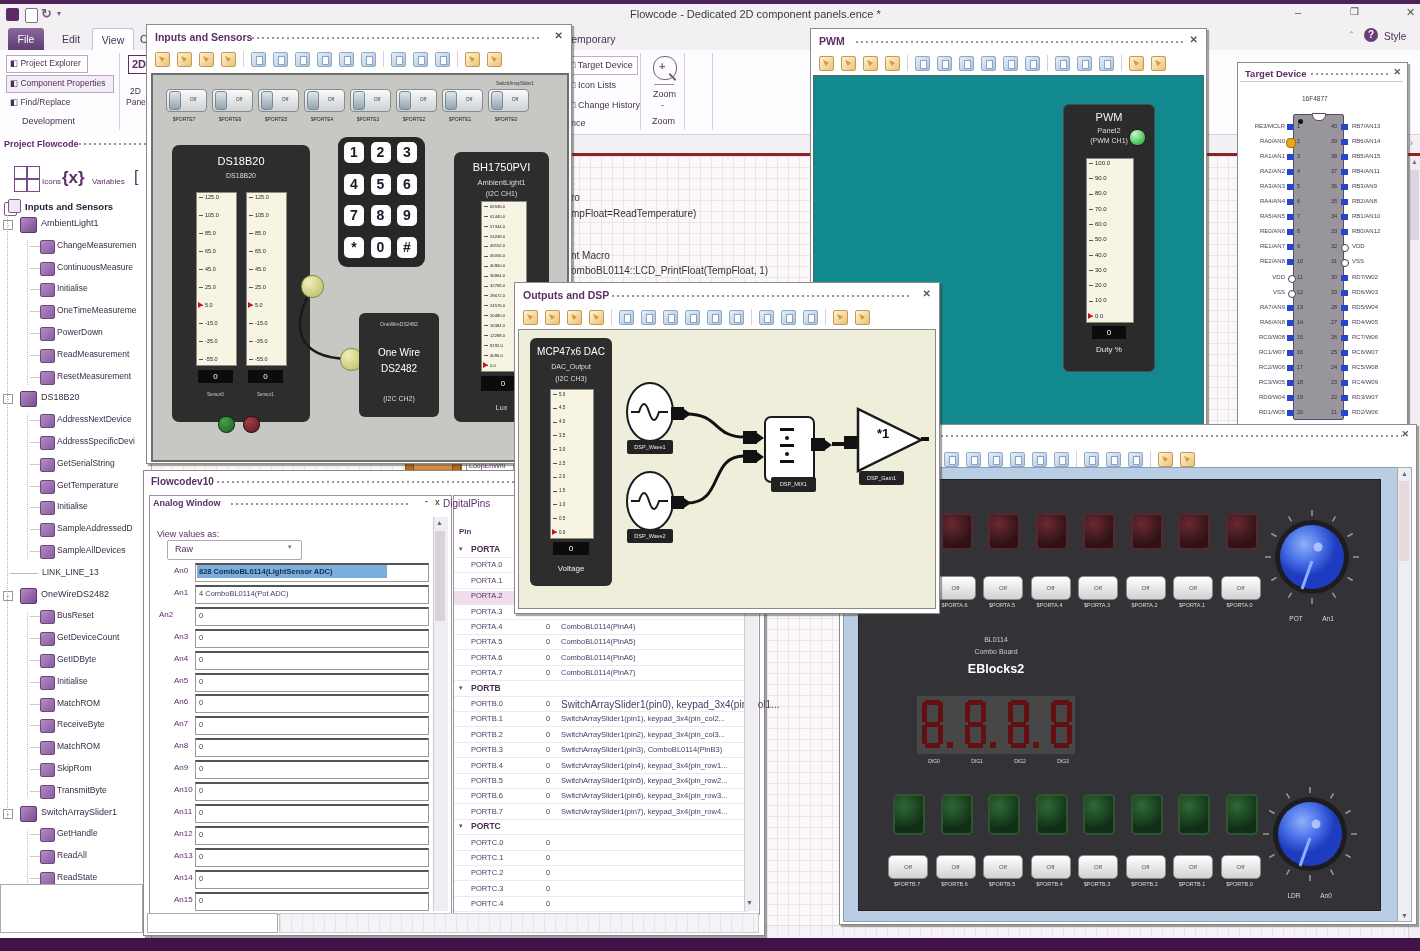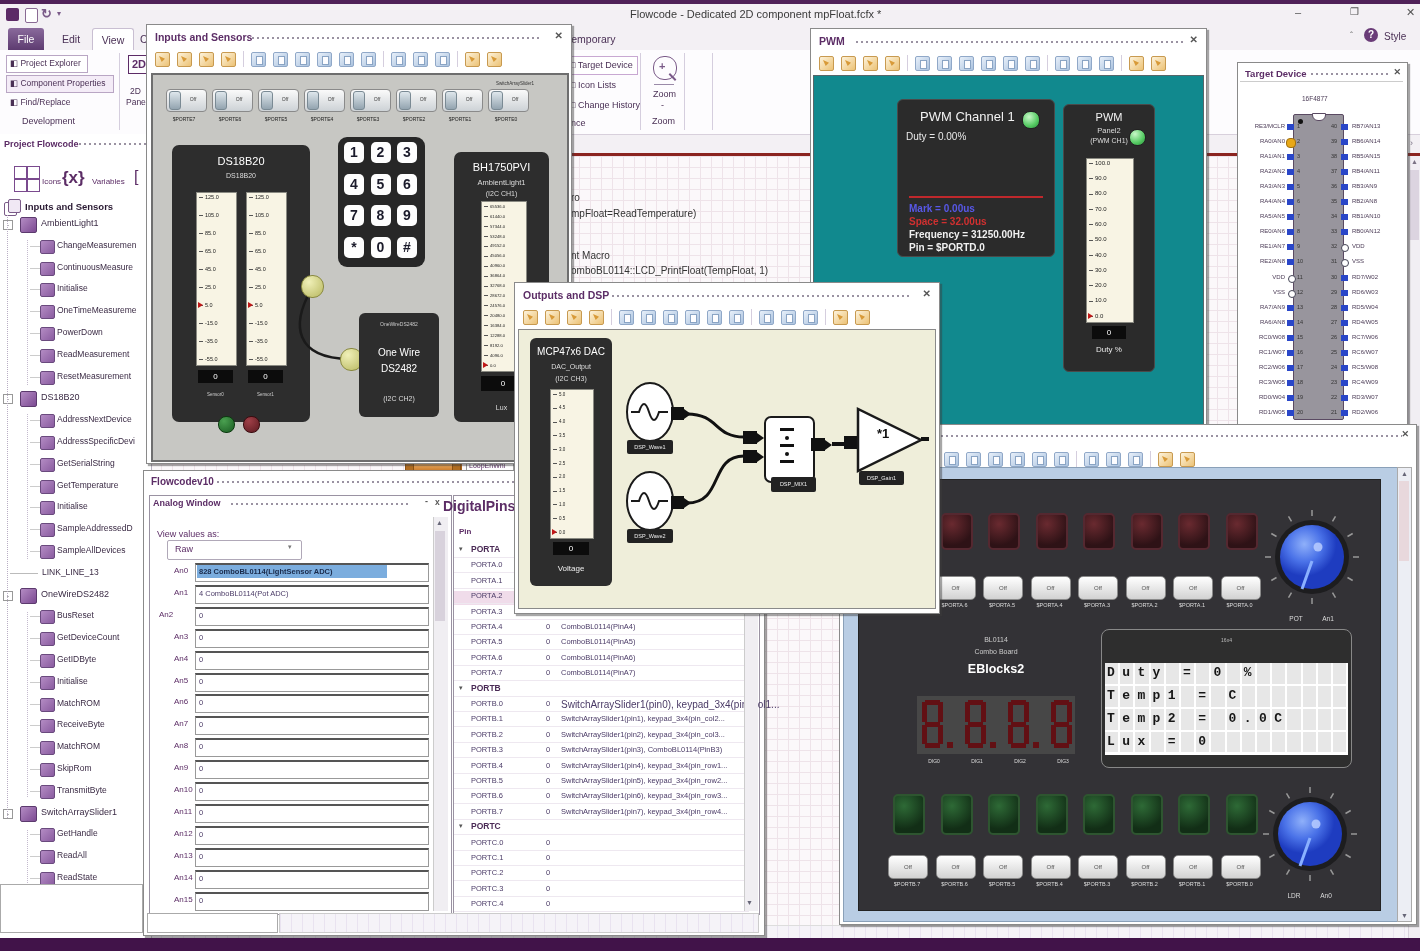--- a/index.html
+++ b/index.html
@@ -26,21 +26,21 @@
 </style></head>
 <body>
 <div id="app">
 
 <div class="abs" style="left:0;top:0;width:1420px;height:4px;background:#4f2158"></div>
 <div class="abs" style="left:0;top:4px;width:1420px;height:24px;background:#f3f0f4"></div>
 <div class="abs" style="left:6px;top:8px;width:13px;height:13px;background:#5c2a66;border-radius:2px"></div>
 <div class="abs" style="left:25px;top:8px;width:11px;height:13px;border:1.5px solid #8a6a94;border-radius:2px;background:#fff"></div>
 <div class="tx" style="left:41px;top:6px;color:#7a5a88;font-size:13px;font-weight:bold">↻</div>
 <div class="tx" style="left:57px;top:9px;color:#7a5a88;font-size:8px">▾</div>
-<div class="tx" style="left:630px;top:8px;color:#3a3a3a;font-size:11px">Flowcode - Dedicated 2D component mpFloat.fcfx *</div>
+<div class="tx" style="left:630px;top:8px;color:#3a3a3a;font-size:11px">Flowcode - Dedicated 2D component panels.ence *</div>
 <div class="tx" style="left:1295px;top:6px;color:#555;font-size:11px">–</div>
 <div class="tx" style="left:1350px;top:6px;color:#555;font-size:10px">❐</div>
 <div class="tx" style="left:1406px;top:6px;color:#555;font-size:11px">✕</div>
 
 <div class="abs" style="left:8px;top:28px;width:36px;height:22px;background:linear-gradient(#8a6a9c,#5d3b70);border-radius:3px 3px 0 0;color:#fff;font-size:10.5px;text-align:center;line-height:22px">File</div>
 <div class="tx pur" style="left:62px;top:33px;font-size:10.5px">Edit</div>
 <div class="abs" style="left:92px;top:28px;width:40px;height:22px;background:#fff;border:1px solid #c9bfd2;border-bottom:none;border-radius:3px 3px 0 0;color:#4a3055;font-size:10.5px;text-align:center;line-height:22px">View</div>
 <div class="tx pur" style="left:140px;top:33px;font-size:10.5px">Components</div>
 <div class="tx pur" style="left:566px;top:33px;font-size:10.5px">Temporary</div>
 <div class="tx" style="left:1350px;top:30px;color:#777;font-size:9px">ˆ</div>
@@ -228,30 +228,20 @@
         <div class="ic icb" style="left:244px;top:27px"></div>
         <div class="ic icb" style="left:266px;top:27px"></div>
         <div class="ic icb" style="left:288px;top:27px"></div>
         <div class="ic ict" style="left:318px;top:27px"></div>
         <div class="ic ict" style="left:340px;top:27px"></div>
         <div class="sep" style="left:96px;top:26px;height:16px"></div>
         <div class="sep" style="left:236px;top:26px;height:16px"></div>
         <div class="sep" style="left:310px;top:26px;height:16px"></div>
       </div>
  <div class="abs" style="left:2px;top:46px;width:389px;height:350px;background:#11898e;border:1px solid #56666a">
-   <div class="abs" style="left:83px;top:23px;width:156px;height:156px;background:#2b2b2b;border:1px solid #4a4a4a;border-radius:6px">
-     <div class="tx" style="left:22px;top:9px;color:#f2f2f2;font-size:13px">PWM Channel 1</div>
-     <div class="abs" style="left:124px;top:11px;width:16px;height:16px;border-radius:8px;background:radial-gradient(circle at 6px 5px,#c8f8c8,#54ca62 60%,#2a8a3a);border:1px solid #222"></div>
-     <div class="tx" style="left:8px;top:31px;color:#e8e8e8;font-size:10px">Duty = 0.00%</div>
-     <div class="abs" style="left:11px;top:96px;width:134px;height:2px;background:#c0282c"></div>
-     <div class="tx" style="left:11px;top:103px;color:#5858e8;font-size:10px;font-weight:bold">Mark = 0.00us</div>
-     <div class="tx" style="left:11px;top:116px;color:#d03030;font-size:10px;font-weight:bold">Space = 32.00us</div>
-     <div class="tx" style="left:11px;top:129px;color:#f0f0f0;font-size:10px;font-weight:bold">Frequency = 31250.00Hz</div>
-     <div class="tx" style="left:11px;top:142px;color:#f0f0f0;font-size:10px;font-weight:bold">Pin = $PORTD.0</div>
-   </div>
    <div class="abs" style="left:249px;top:28px;width:90px;height:266px;background:#2b2b2b;border:1px solid #4a4a4a;border-radius:6px">
      <div class="abs" style="left:0;right:0;top:6px;color:#f2f2f2;font-size:11px;text-align:center">PWM</div>
      <div class="abs" style="left:0;right:0;top:21px;color:#ddd;font-size:7.5px;text-align:center">Panel2</div>
      <div class="abs" style="left:0;right:0;top:32px;color:#ddd;font-size:7px;text-align:center">(PWM CH1)</div>
      <div class="abs" style="left:65px;top:24px;width:15px;height:15px;border-radius:8px;background:radial-gradient(circle at 5px 4px,#c8f8c8,#54ca62 60%,#2a8a3a);border:1px solid #222"></div>
      <div class="track" style="left:22px;top:53px;width:46px;height:163px">
             <div id="pwmticks">
               <div class="abs" style="left:2px;top:4px;width:4px;height:1px;background:#555"></div>
               <div class="tx" style="left:8px;top:0.6999999999999997px;font-size:6px;color:#222">100.0</div>
               <div class="abs" style="left:2px;top:19.3px;width:4px;height:1px;background:#555"></div>
@@ -677,21 +667,21 @@
         <div class="tx" style="left:55px;top:402.59999999999997px;color:#4a3a66;font-size:7.5px">0</div>
         <div class="tx" style="left:30px;top:423.5px;color:#5c2d66;font-size:8px">An15</div>
         <div class="abs" style="left:51px;top:420.5px;width:232px;height:16px;background:#fff;border:1px solid #999;border-top:2px solid #555"></div>
         <div class="tx" style="left:55px;top:424.5px;color:#4a3a66;font-size:7.5px">0</div>
         <div class="abs" style="left:289px;top:46px;width:14px;height:394px;background:#f0eef2;border-left:1px solid #ccc"></div>
         <div class="tx" style="left:292px;top:48px;color:#667;font-size:7px">▲</div>
         <div class="abs" style="left:291px;top:60px;width:10px;height:90px;background:#d8d2dc"></div>
       </div>
  <div id="digitalwin">
         <div class="abs" style="left:309px;top:24px;width:305px;height:418px;background:#fff;border:1px solid #9a92a2"></div>
-        <div class="tx" style="left:299px;top:27px;color:#5c2d66;font-size:14px;font-weight:bold">DigitalPins</div>
+        <div class="tx" style="left:299px;top:27px;color:#5c2d66;font-size:10px;font-weight:normal">DigitalPins</div>
         <div class="dots" style="left:370px;top:31px;width:235px"></div>
         <div class="tx" style="left:315px;top:56px;color:#5c2d66;font-size:8px;font-weight:bold">Pin</div>
         <div class="abs" style="left:310px;top:86px;width:295px;height:1px;background:#eee8f0"></div>
         <div class="tx" style="left:315px;top:74px;color:#555;font-size:7px">▾</div>
         <div class="tx" style="left:327px;top:73px;color:#4a2a55;font-size:8.5px;font-weight:bold">PORTA</div>
         <div class="abs" style="left:310px;top:101.4px;width:295px;height:1px;background:#eee8f0"></div>
         <div class="tx" style="left:327px;top:89.4px;color:#4a3a66;font-size:7.5px">PORTA.0</div>
         <div class="abs" style="left:310px;top:116.80000000000001px;width:295px;height:1px;background:#eee8f0"></div>
         <div class="tx" style="left:327px;top:104.80000000000001px;color:#4a3a66;font-size:7.5px">PORTA.1</div>
         <div class="abs" style="left:310px;top:120.20000000000002px;width:60px;height:14px;background:#f0dcea"></div>
@@ -886,31 +876,20 @@
               <rect x="137" y="4" width="15" height="5" fill="#621014"></rect>
               <rect x="137" y="26" width="15" height="5" fill="#621014"></rect>
               <rect x="137" y="47" width="15" height="5" fill="#621014"></rect>
               <rect x="134" y="6" width="5" height="20" fill="#621014"></rect>
               <rect x="150" y="6" width="5" height="20" fill="#621014"></rect>
               <rect x="134" y="29" width="5" height="19" fill="#621014"></rect>
               <rect x="150" y="29" width="5" height="19" fill="#621014"></rect>
               <rect x="159" y="46" width="6" height="6" fill="#621014"></rect>
             </svg><div class="blab" style="left:-1px;top:62px;width:36px;font-size:5px">DIG0</div><div class="blab" style="left:42px;top:62px;width:36px;font-size:5px">DIG1</div><div class="blab" style="left:85px;top:62px;width:36px;font-size:5px">DIG2</div><div class="blab" style="left:128px;top:62px;width:36px;font-size:5px">DIG3</div></div>
 
-     <div class="abs" style="left:242px;top:149px;width:249px;height:137px;background:#2e2e2e;border:1.5px solid #888;border-radius:8px">
-        <div class="abs" style="left:0;right:0;top:7px;text-align:center;color:#bbb;font-size:5px">16x4</div>
-        <div class="abs" style="left:3px;top:33px;width:243px;height:92px;background:#fff" id="lcd">
-              <div class="abs" style="left:0;top:0;width:243px;height:92px;background-image:repeating-linear-gradient(90deg,#e7e7e7 0 13.2px,#fff 13.2px 15.2px),repeating-linear-gradient(#00000000 0 2px,#00000000 2px 20.8px,#ffffff 20.8px 22.8px)"></div>
-              <div class="abs" style="left:0;top:0;width:243px;height:92px;background-image:repeating-linear-gradient(#ffffff00 0 20.8px,#ffffff 20.8px 22.9px)"></div>
-              <div class="tx" style="left:2px;top:2px;color:#161616;font-size:13px;font-weight:bold;font-family:'Liberation Mono',monospace;letter-spacing:7.4px">Duty = 0 %</div>
-              <div class="tx" style="left:2px;top:24.9px;color:#161616;font-size:13px;font-weight:bold;font-family:'Liberation Mono',monospace;letter-spacing:7.4px">Temp1 = C</div>
-              <div class="tx" style="left:2px;top:47.8px;color:#161616;font-size:13px;font-weight:bold;font-family:'Liberation Mono',monospace;letter-spacing:7.4px">Temp2 = 0.0C</div>
-              <div class="tx" style="left:2px;top:70.69999999999999px;color:#161616;font-size:13px;font-weight:bold;font-family:'Liberation Mono',monospace;letter-spacing:7.4px">Lux = 0</div>
-            </div>
-     </div>
      <div id="knobs">
             <svg class="abs" style="left:403px;top:27px" width="100" height="100" viewBox="0 0 100 100">
               <line x1="91" y1="50" x2="97" y2="50" stroke="#999" stroke-width="1.5"></line>
               <line x1="85.50704155516199" y1="70.5" x2="90.70319397786862" y2="73.5" stroke="#999" stroke-width="1.5"></line>
               <line x1="70.5" y1="85.50704155516198" x2="73.5" y2="90.70319397786861" stroke="#999" stroke-width="1.5"></line>
               <line x1="50" y1="91" x2="50" y2="97" stroke="#999" stroke-width="1.5"></line>
               <line x1="29.50000000000001" y1="85.50704155516199" x2="26.50000000000001" y2="90.70319397786862" stroke="#999" stroke-width="1.5"></line>
               <line x1="14.49295844483801" y1="70.5" x2="9.296806022131378" y2="73.5" stroke="#999" stroke-width="1.5"></line>
               <line x1="9" y1="50.00000000000001" x2="3" y2="50.00000000000001" stroke="#999" stroke-width="1.5"></line>
               <line x1="14.49295844483801" y1="29.50000000000001" x2="9.296806022131378" y2="26.500000000000014" stroke="#999" stroke-width="1.5"></line>

